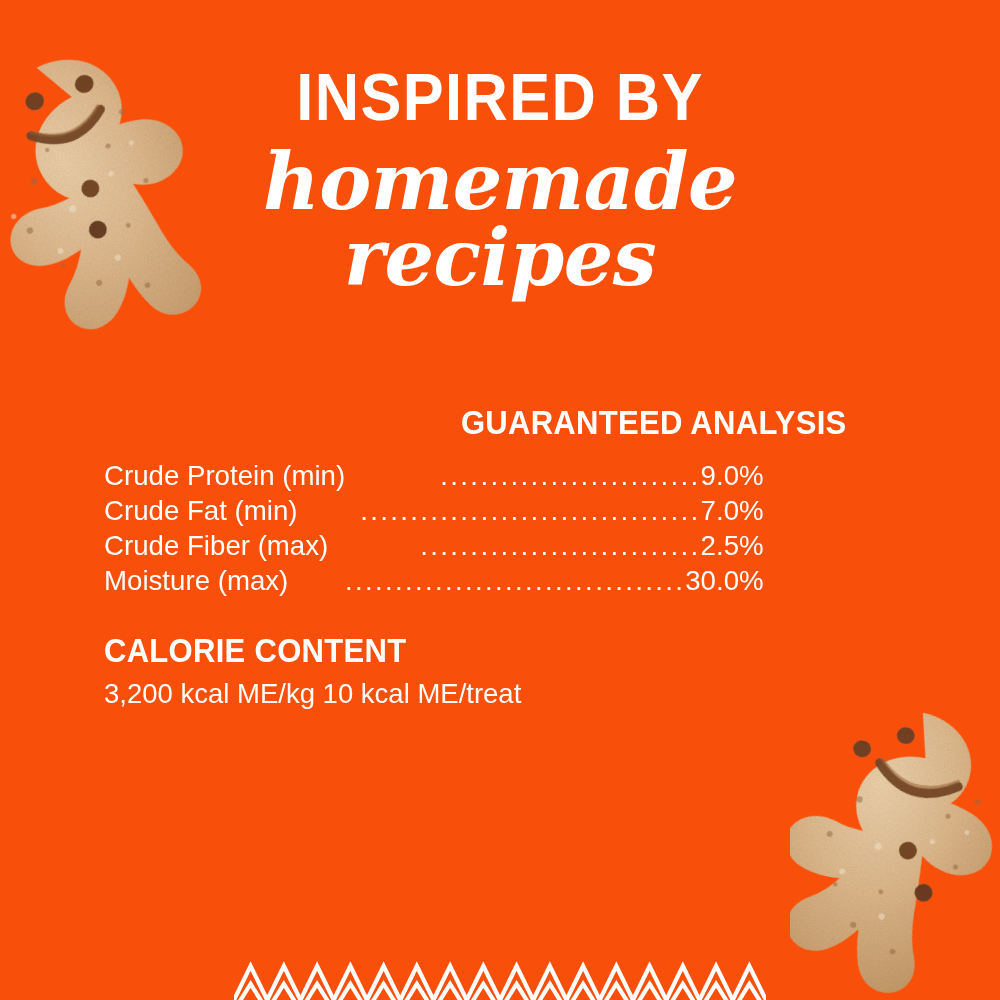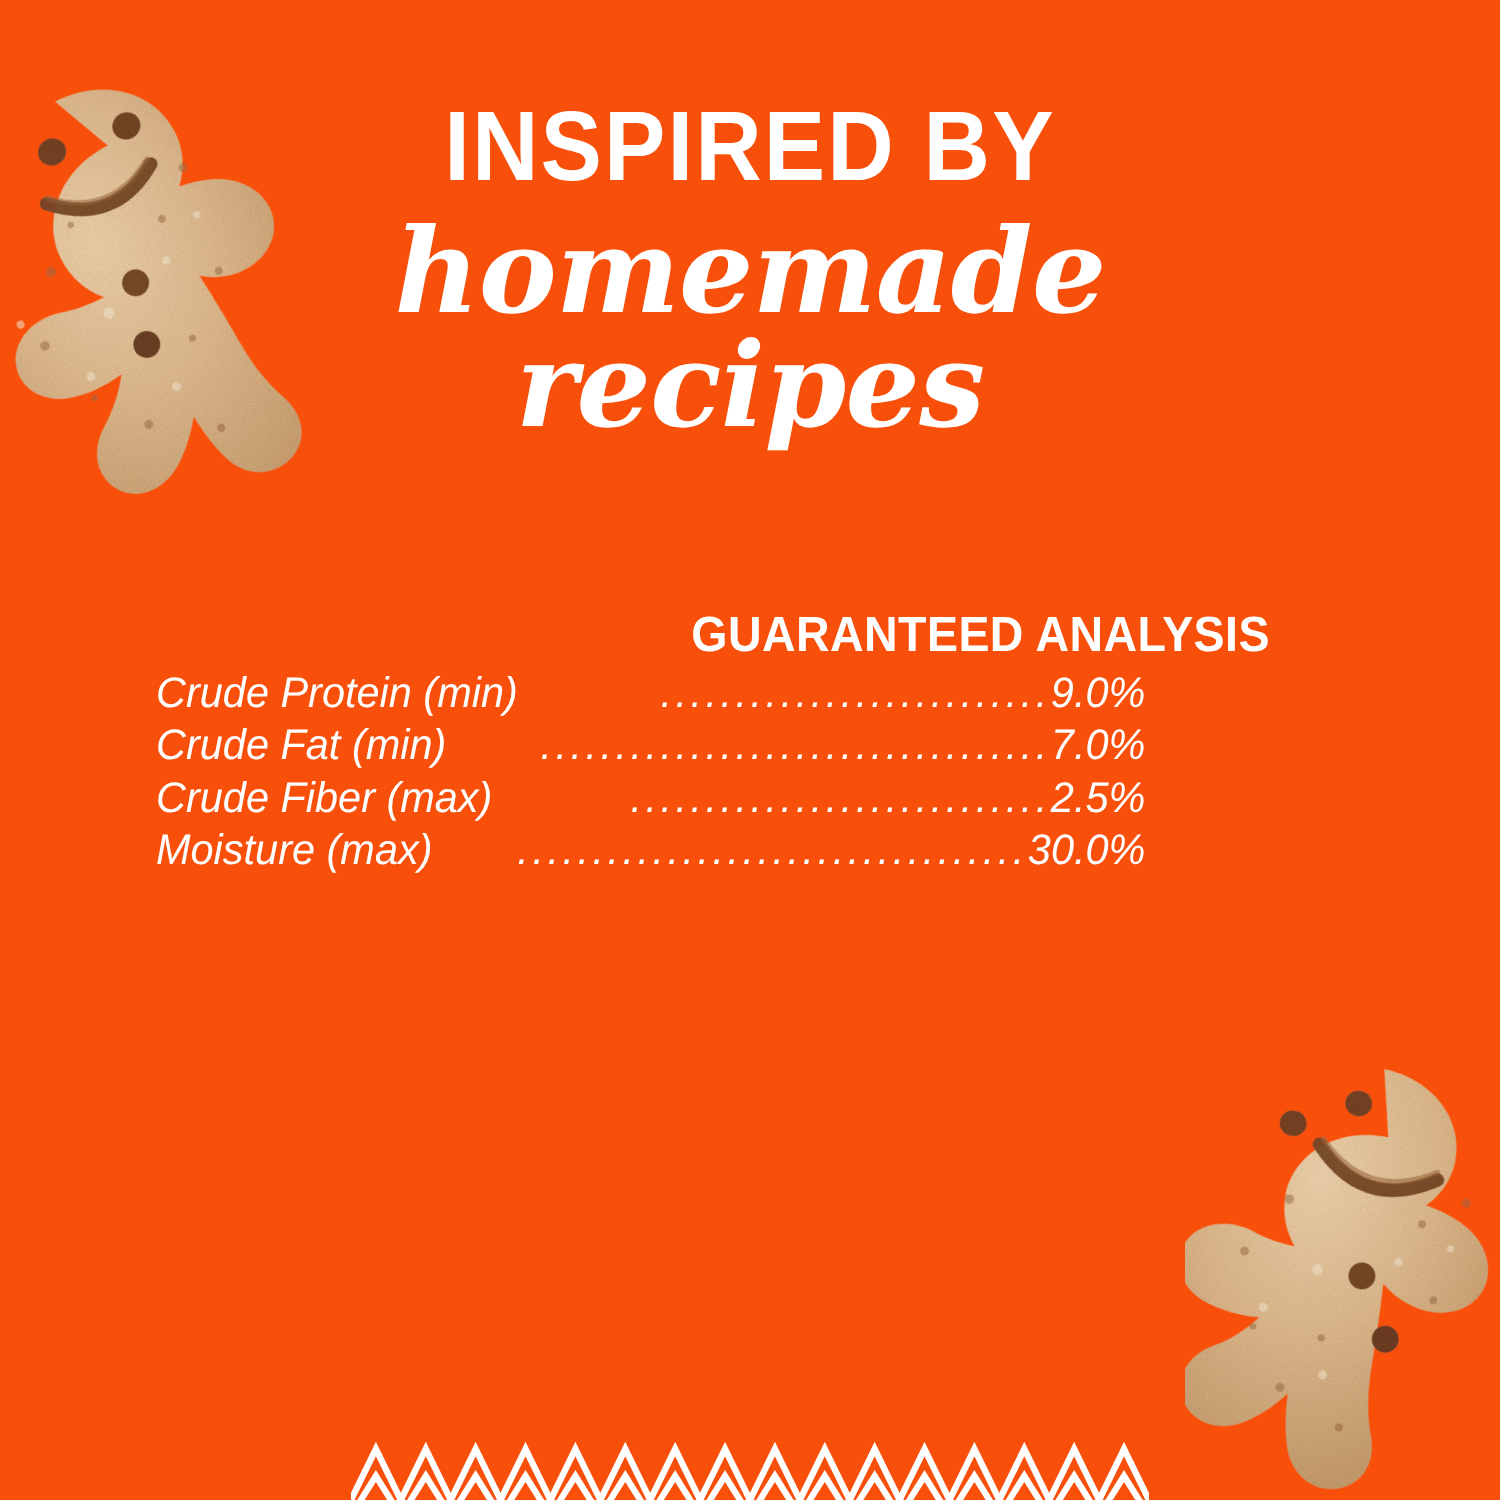--- a/index.html
+++ b/index.html
@@ -57,21 +57,21 @@
     color:#ffffff;
     font-size:28.5px;
     line-height:34.5px;
     margin-top:10px;
     transform:scaleX(0.965);
     transform-origin:left top;
     white-space:pre-line;
   }
 
   .ga-block{margin-top:34px;text-align:right;}
-  .ga-rows{margin-top:4px;font-style:italic;}
+  .ga-rows{margin-top:17px;}
   .ga-row{
     display:flex;align-items:baseline;
     color:#ffffff;
     font-size:28.5px;
     line-height:35px;
     transform:scaleX(0.97);
     transform-origin:left center;
     width:680px;
   }
   .ga-label{white-space:nowrap;}
@@ -210,20 +210,24 @@
           <span class="ga-val">2.5%</span>
         </div>
         <div class="ga-row">
           <span class="ga-label">Moisture (max)</span>
           <span class="ga-dots">..................................</span>
           <span class="ga-val">30.0%</span>
         </div>
       </div>
     </section>
 
+    <section class="cal-block">
+      <h2 class="sect-head">CALORIE CONTENT</h2>
+      <div class="cal-body">3,200 kcal ME/kg 10 kcal ME/treat</div>
+    </section>
 
   </div>
 
   <div class="cookie" style="left:790px;top:700px;width:250px;height:310px;">
     <svg viewBox="0 0 250 310" width="250" height="310" aria-hidden="true">
       <defs>
         <radialGradient id="dough2" cx="40%" cy="28%" r="80%">
           <stop offset="0%" stop-color="#F0D4AD"></stop>
           <stop offset="48%" stop-color="#E0BA8D"></stop>
           <stop offset="100%" stop-color="#C49968"></stop>

